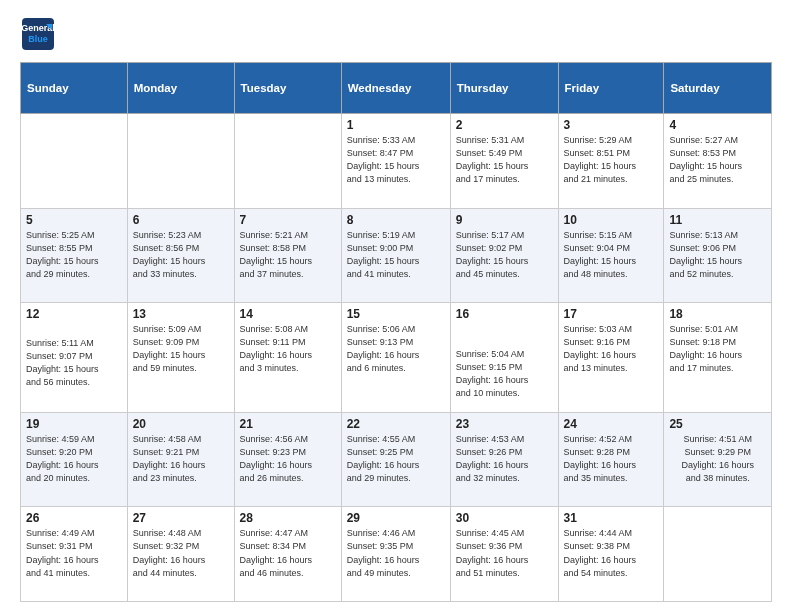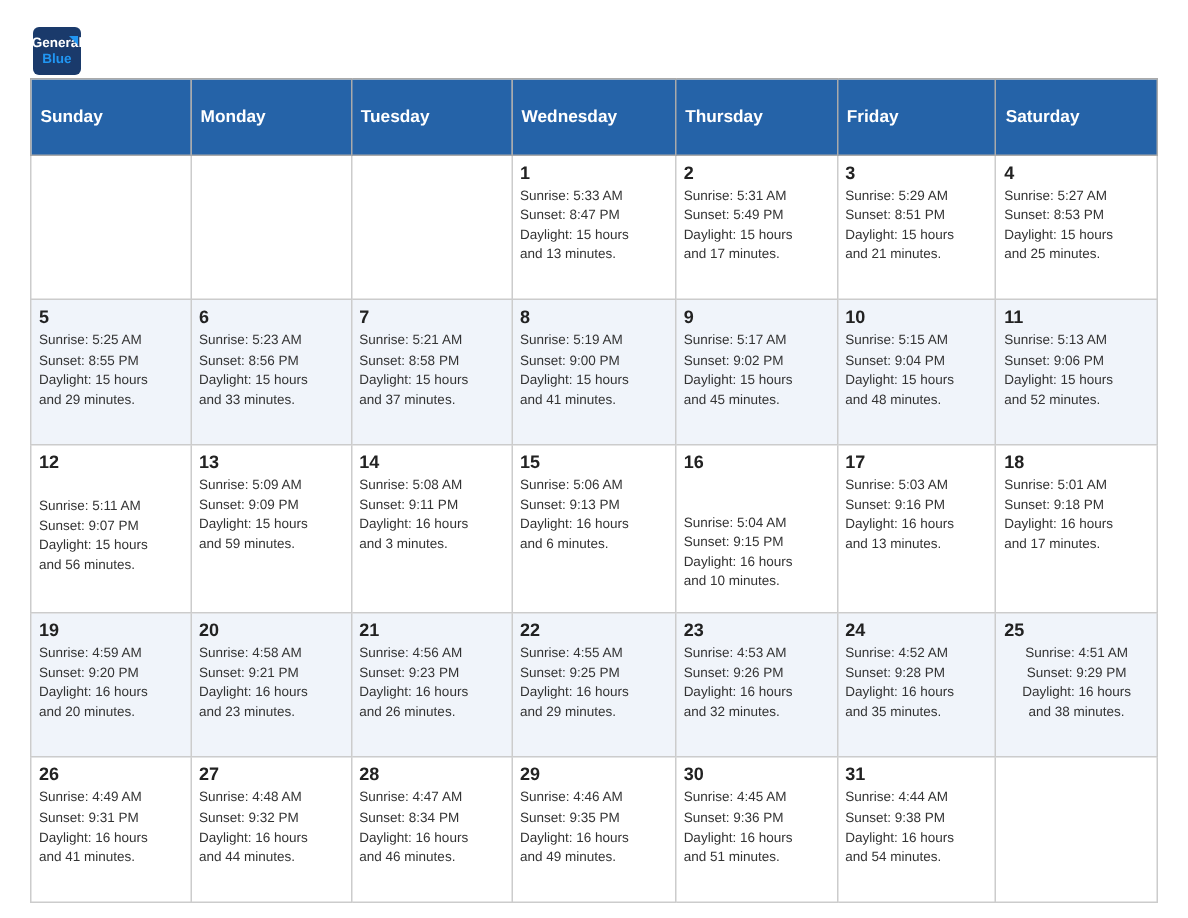--- a/index.html
+++ b/index.html
@@ -14,20 +14,21 @@
       width: 792px;
       height: 612px;
       padding: 16px 20px 10px 20px;
       display: flex;
       flex-direction: column;
     }
     .header {
       display: flex;
       justify-content: space-between;
       align-items: flex-end;
+      margin-bottom: 10px;
     }
     .logo {
       display: flex;
       align-items: center;
       gap: 4px;
     }
     .logo-text {
       font-size: 18px;
       font-weight: bold;
       color: #1a3a6b;

